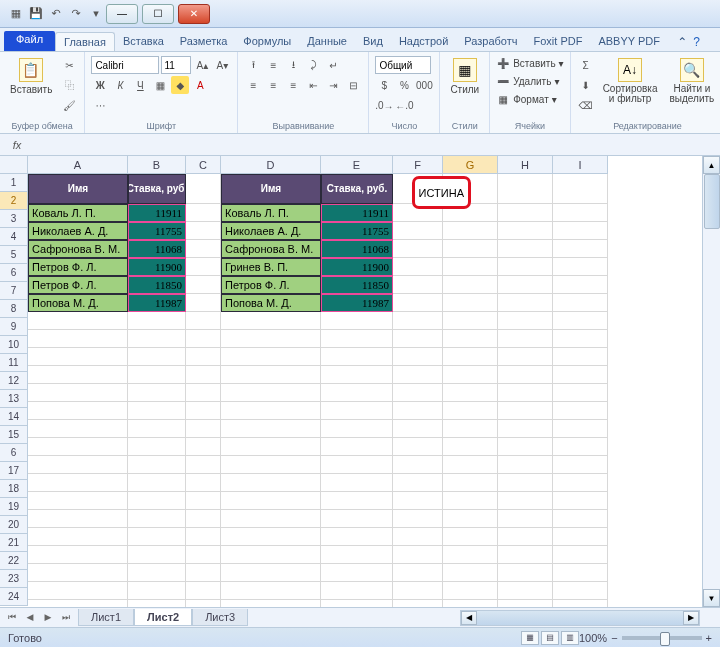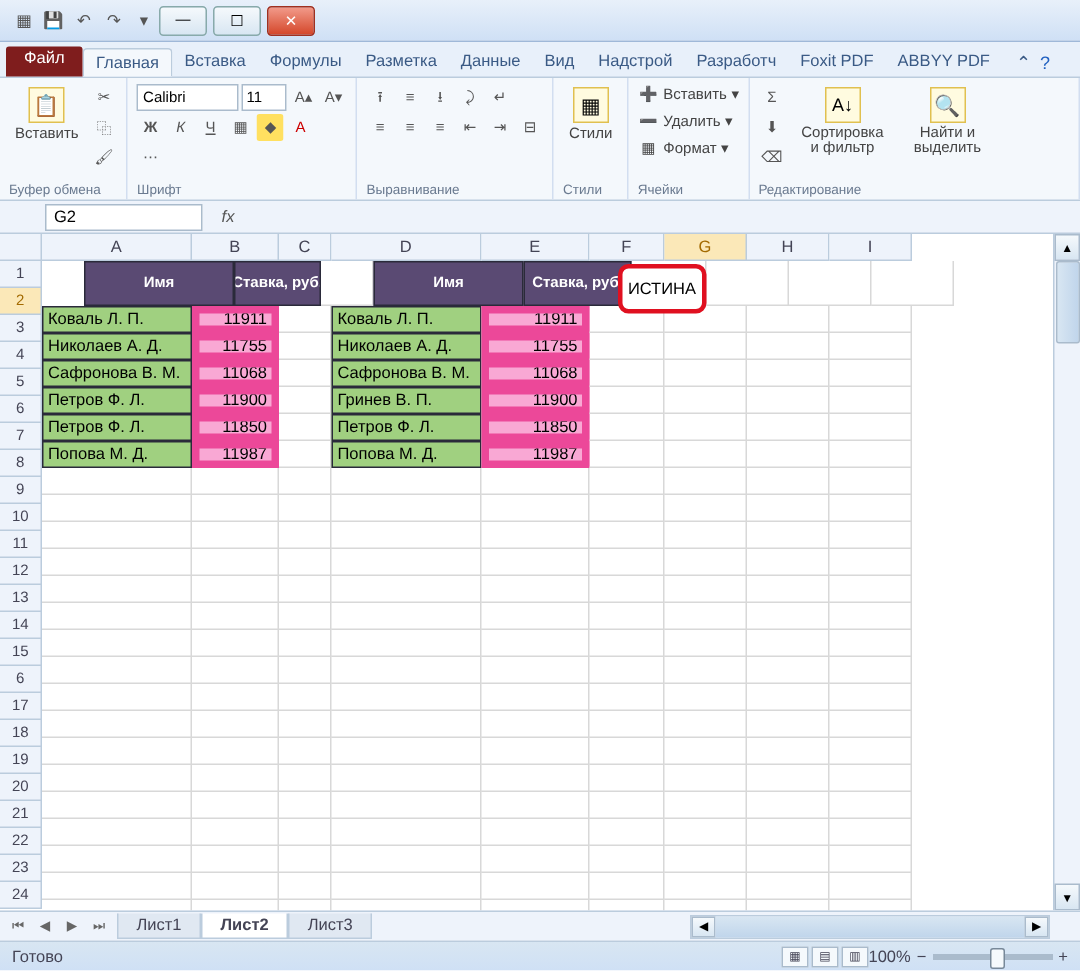--- a/index.html
+++ b/index.html
@@ -9,30 +9,30 @@
 .titlebar { height: 28px; background: linear-gradient(#e8f0fa, #cfe0f5); display: flex; align-items: center; border-bottom: 1px solid #9fb8d8; }
 .qat { display: flex; align-items: center; gap: 4px; padding-left: 8px; }
 .qat-icon { width: 16px; height: 16px; font-size: 11px; display: flex; align-items: center; justify-content: center; color: #555; }
 .title-text { flex: 1; text-align: center; font-size: 12px; color: #444; }
 .winctrls { display: flex; }
 .winctrl { width: 32px; height: 20px; margin: 4px 2px; border: 1px solid #8aa; background: linear-gradient(#f5f9fc,#d8e6f2); font-size: 10px; display: flex; align-items: center; justify-content: center; border-radius: 3px; }
 .winctrl.close { background: linear-gradient(#f29a8a,#d4472a); color: #fff; border-color: #a03020; }
 
 
 .ribbon-tabs { height: 24px; background: #e8f0fa; display: flex; align-items: flex-end; padding-left: 4px; font-size: 11px; border-bottom: 1px solid #bcd; }
-.file-tab { background: #7f1d1d; color: #fff; height: 20px; padding: 2px 12px; border-radius: 2px 2px 0 0; }
+.file-tab { background: #1d4ed8; color: #fff; height: 20px; padding: 2px 12px; border-radius: 2px 2px 0 0; }
 .rtab { padding: 3px 8px; color: #3a5a85; cursor: default; }
 .rtab.active { background: #f4f8fc; border: 1px solid #bcd; border-bottom: none; border-radius: 3px 3px 0 0; color: #3a5a85; }
 .ribbon-tabs .help { margin-left: auto; padding: 2px 20px 2px 6px; display: flex; gap: 6px; }
 .help span { font-size: 12px; color: #3a5a85; }
 
 
 .ribbon { height: 82px; background: #f4f8fc; border-bottom: 1px solid #bcd; display: flex; font-size: 10px; }
 .group { border-right: 1px solid #d2def0; padding: 2px 6px 0 6px; display: flex; flex-direction: column; justify-content: space-between; }
-.group-label { color: #6a7a90; font-size: 9px; padding-bottom: 2px; }
+.group-label { text-align: center; color: #6a7a90; font-size: 9px; padding-bottom: 2px; }
 .group-content { flex: 1; display: flex; gap: 4px; align-items: flex-start; padding-top: 2px; }
 .big-btn { display: flex; flex-direction: column; align-items: center; gap: 2px; padding: 2px 4px; }
 .big-btn .icon { width: 24px; height: 24px; background: #fffbe0; border: 1px solid #e0c050; font-size: 14px; display: flex; align-items: center; justify-content: center; }
 .big-btn .lbl { font-size: 10px; color: #444; }
 .mini-col { display: flex; flex-direction: column; gap: 2px; }
 .mini-row { display: flex; gap: 2px; align-items: center; }
 .mini-btn { width: 18px; height: 18px; border: 1px solid transparent; font-size: 10px; display: flex; align-items: center; justify-content: center; color: #555; background: transparent; border-radius: 2px; }
 .font-sel { width: 68px; height: 18px; border: 1px solid #abc; font-size: 10px; padding: 0 3px; background: #fff; }
 .size-sel { width: 30px; height: 18px; border: 1px solid #abc; font-size: 10px; padding: 0 2px; background: #fff; }
 .num-sel { width: 56px; height: 18px; border: 1px solid #abc; font-size: 10px; padding: 0 3px; background: #fff; }
@@ -54,21 +54,21 @@
 .colhdr { border-right: 1px solid #bcd; border-bottom: 1px solid #bcd; background: #eef3fb; font-size: 11px; color: #445; display: flex; align-items: center; justify-content: center; }
 .colhdr.sel { background: #fbe8b8; color: #a36a00; }
 .rowhdrs { position: absolute; left: 0; top: 18px; bottom: 0; width: 28px; }
 .rowhdr { height: 18px; border-right: 1px solid #bcd; border-bottom: 1px solid #bcd; background: #eef3fb; font-size: 10px; color: #445; display: flex; align-items: center; justify-content: center; }
 .rowhdr.sel { background: #fbe8b8; color: #a36a00; }
 .cells { position: absolute; left: 28px; top: 18px; right: 18px; bottom: 0; }
 .row { display: flex; height: 18px; }
 .cell { height: 18px; border-right: 1px solid #d8d8d8; border-bottom: 1px solid #d8d8d8; font-size: 11px; padding: 1px 3px; display: flex; align-items: center; overflow: hidden; white-space: nowrap; }
 .hdr-cell { background: #5a4a73; color: #fff; font-weight: bold; justify-content: center; border: 1px solid #2a2a3a; text-align: center; line-height: 1; font-size: 10px; }
 .data-cell { background: #a0d080; border: 1px solid #2a2a3a; }
-.data-num { background: #f9a8d4; border: 5px solid #ec4899; justify-content: flex-end; }
+.data-num { background: #0f766e; border: 1px solid #ec4899; justify-content: flex-end; font-family: Liberation Serif, serif; }
 .active-cell { position: absolute; border: 3px solid #e01020; border-radius: 7px; background: #fff; font-size: 11px; display: flex; align-items: center; justify-content: flex-end; padding: 0 4px; pointer-events: none; }
 
 
 .vscroll { position: absolute; right: 0; top: 0; bottom: 0; width: 18px; background: #eef3fb; border-left: 1px solid #bcd; }
 .vscroll .btn { height: 18px; background: linear-gradient(#f5f9fc,#d8e6f2); border: 1px solid #abc; font-size: 8px; display: flex; align-items: center; justify-content: center; }
 .vscroll .thumb { position: absolute; top: 18px; width: 16px; left: 1px; height: 55px; background: linear-gradient(90deg,#d8e6f2,#c0d5eb); border: 1px solid #abc; border-radius: 2px; }
 
 
 .tabbar { position: absolute; bottom: 20px; left: 0; right: 0; height: 20px; background: #eef3fb; border-top: 1px solid #bcd; display: flex; align-items: center; font-size: 11px; }
 .tabnav { display: flex; padding: 0 4px; gap: 2px; }
@@ -104,22 +104,22 @@
     <div class="winctrl">☐</div>
     <div class="winctrl close">✕</div>
   </div>
 </div>
 
 <div class="ribbon-tabs">
   <div class="file-tab">Файл</div>
   <div id="rtabs" style="display: flex;">
       <div class="rtab active">Главная</div>
       <div class="rtab">Вставка</div>
+      <div class="rtab">Разметка</div>
       <div class="rtab">Формулы</div>
-      <div class="rtab">Разметка</div>
       <div class="rtab">Данные</div>
       <div class="rtab">Вид</div>
       <div class="rtab">Надстрой</div>
       <div class="rtab">Разработч</div>
       <div class="rtab">Foxit PDF</div>
       <div class="rtab">ABBYY PDF</div>
     </div>
   <div class="help">
     <span>⌃</span>
     <span style="color:#2060c0">?</span>
@@ -189,20 +189,37 @@
           <span class="mini-btn">≡</span>
           <span class="mini-btn">⇤</span>
           <span class="mini-btn">⇥</span>
           <span class="mini-btn">⊟</span>
         </div>
       </div>
     </div>
     <div class="group-label">Выравнивание</div>
   </div>
 
+  <div class="group">
+    <div class="group-content">
+      <div class="mini-col">
+        <input class="num-sel" value="Общий" style="">
+        <div class="mini-row">
+          <span class="mini-btn">$</span>
+          <span class="mini-btn">%</span>
+          <span class="mini-btn">000</span>
+        </div>
+        <div class="mini-row">
+          <span class="mini-btn">.0→</span>
+          <span class="mini-btn">←.0</span>
+        </div>
+      </div>
+    </div>
+    <div class="group-label">Число</div>
+  </div>
 
   <div class="group">
     <div class="group-content">
       <div class="big-btn">
         <div class="icon">▦</div>
         <div class="lbl">Стили</div>
       </div>
     </div>
     <div class="group-label">Стили</div>
   </div>
@@ -232,23 +249,20 @@
       <div class="big-btn">
         <div class="icon">🔍</div>
         <div class="lbl" style="max-width:56px;text-align:center;line-height:1">Найти и выделить</div>
       </div>
     </div>
     <div class="group-label">Редактирование</div>
   </div>
 </div>
 
 <div class="fbar">
-  <div class="namebox">
-      <span>G2</span>
-    </div>
   <div class="fbar-btns">
     <div class="fbar-btn">fx</div>
   </div>
 </div>
 
 <div class="sheet-wrap">
   <div class="corner"></div>
   <div class="colhdrs" id="colhdrs">
       <div class="colhdr" style="width: 100px;">A</div>
       <div class="colhdr" style="width: 58px;">B</div>
@@ -280,21 +294,21 @@
       <div class="rowhdr">17</div>
       <div class="rowhdr">18</div>
       <div class="rowhdr">19</div>
       <div class="rowhdr">20</div>
       <div class="rowhdr">21</div>
       <div class="rowhdr">22</div>
       <div class="rowhdr">23</div>
       <div class="rowhdr">24</div>
     </div>
   <div class="cells" id="cells">
-      <div class="row" style="height: 30px; margin-left: 28px;">
+      <div class="row" style="height: 30px;">
         <div class="cell hdr-cell" style="width: 100px; height: 30px;">Имя</div>
         <div class="cell hdr-cell" style="width: 58px; height: 30px;">Ставка, руб.</div>
         <div class="cell " style="width: 35px; height: 30px;"></div>
         <div class="cell hdr-cell" style="width: 100px; height: 30px;">Имя</div>
         <div class="cell hdr-cell" style="width: 72px; height: 30px;">Ставка, руб.</div>
         <div class="cell " style="width: 50px; height: 30px;"></div>
         <div class="cell " style="width: 55px; height: 30px;"></div>
         <div class="cell " style="width: 55px; height: 30px;"></div>
         <div class="cell " style="width: 55px; height: 30px;"></div>
       </div>

